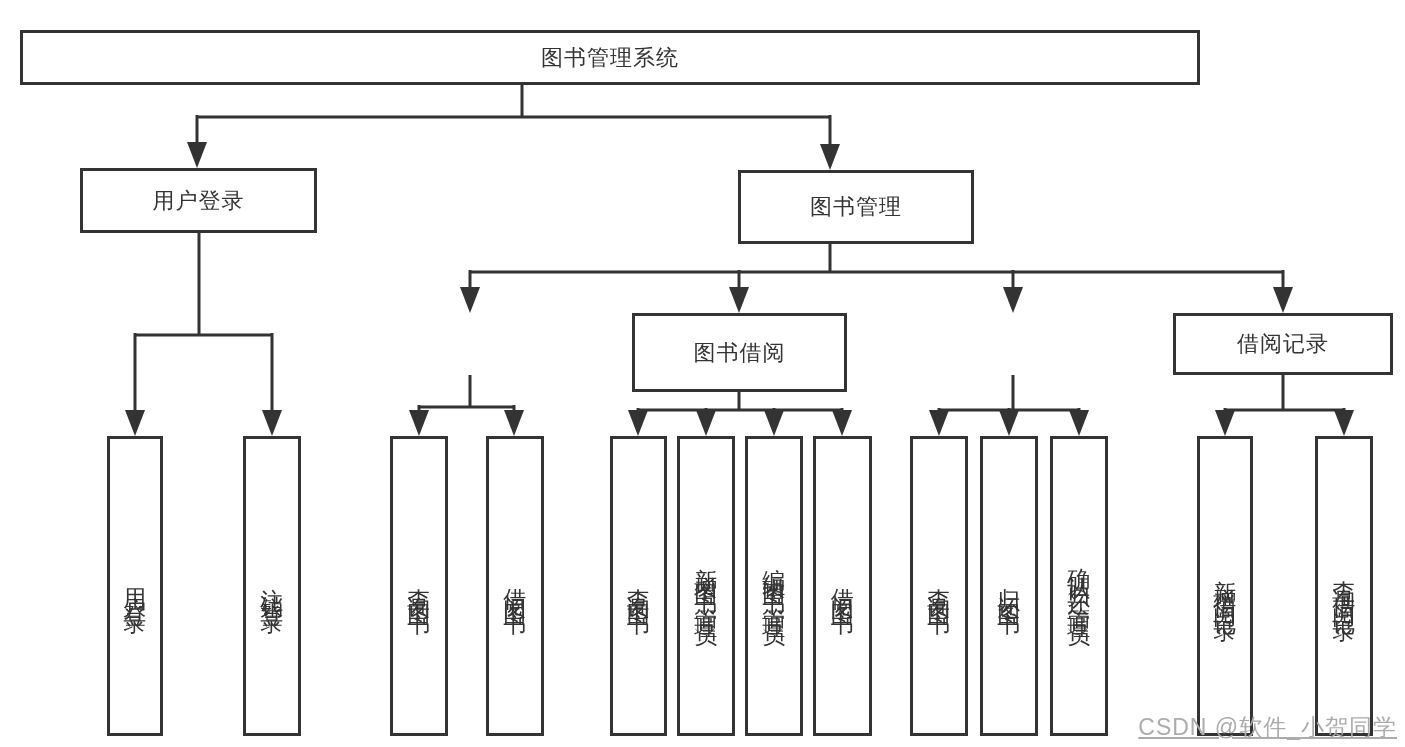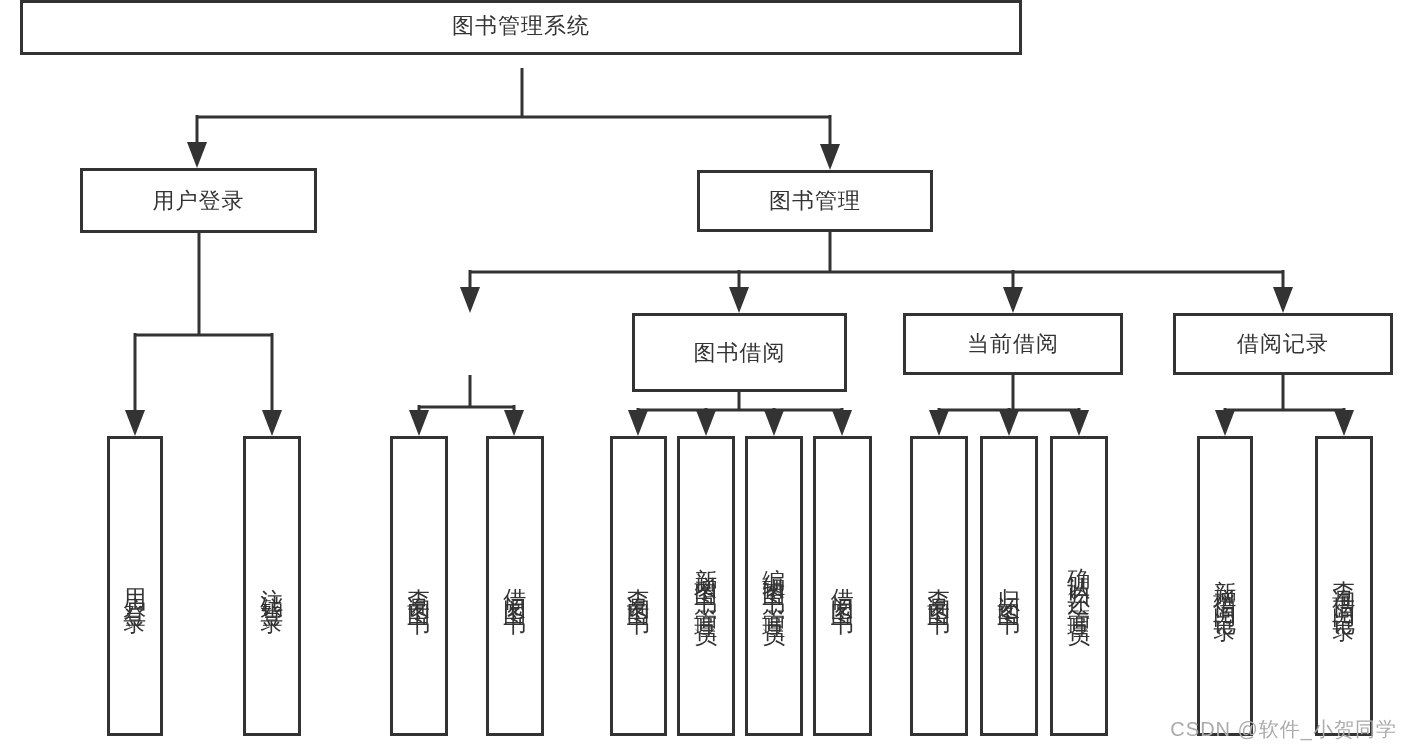--- a/index.html
+++ b/index.html
@@ -30,41 +30,42 @@
     align-items: center;
     justify-content: center;
     text-align: center;
   }
   .hnode {
     font-size: 22px;
     letter-spacing: 1px;
     line-height: 1;
   }
   .root {
-    left: 20px; top: 0; width: 1002px; height: 55px; font-family: Liberation Mono, monospace;
+    left: 20px; top: 30px; width: 1180px; height: 55px;
   }
   .leaf {
     top: 436px;
     height: 300px;
   }
   .vtext {
     writing-mode: vertical-rl;
     font-size: 23px;
     letter-spacing: 8px;
     line-height: 1.15;
     max-height: 292px;
     white-space: nowrap;
   }
   .watermark {
     position: absolute;
     right: 8px;
     bottom: 4px;
-    font-size: 20px;
+    font-size: 23px;
     letter-spacing: 1px;
     color: #ababab;
+    text-decoration: underline;
   }
 </style>
 </head>
 <body>
 
 <div class="canvas">
 
   <svg class="connectors" width="1405" height="747" viewBox="0 0 1405 747">
     <g stroke="#333333" stroke-width="3" fill="none">
 
@@ -131,30 +132,27 @@
     </g>
   </svg>
 
   <div class="node hnode root">
     <span>图书管理系统</span>
   </div>
 
   <div class="node hnode" style="left:80px;top:168px;width:237px;height:65px">
     <span>用户登录</span>
   </div>
-  <div class="node hnode" style="left:697px;top:170px;width:236px;height:62px">
+  <div class="node hnode" style="left:738px;top:170px;width:236px;height:74px">
     <span>图书管理</span>
   </div>
 
   <div class="node hnode" style="left:632px;top:313px;width:215px;height:79px">
     <span>图书借阅</span>
   </div>
-  <div class="node hnode" style="left:903px;top:313px;width:220px;height:62px">
-    <span>当前借阅</span>
-  </div>
   <div class="node hnode" style="left:1173px;top:313px;width:220px;height:62px">
     <span>借阅记录</span>
   </div>
 
   <div class="node leaf" style="left:107px;width:56px">
     <span class="vtext">用户登录</span>
   </div>
   <div class="node leaf" style="left:243px;width:58px">
     <span class="vtext">注销登录</span>
   </div>

